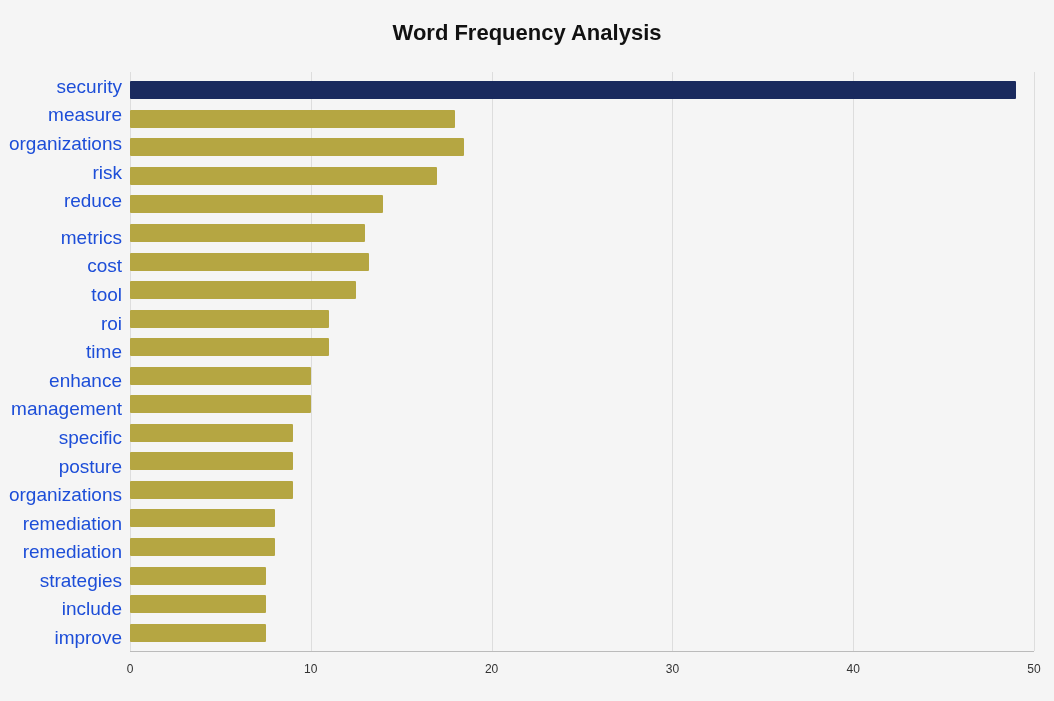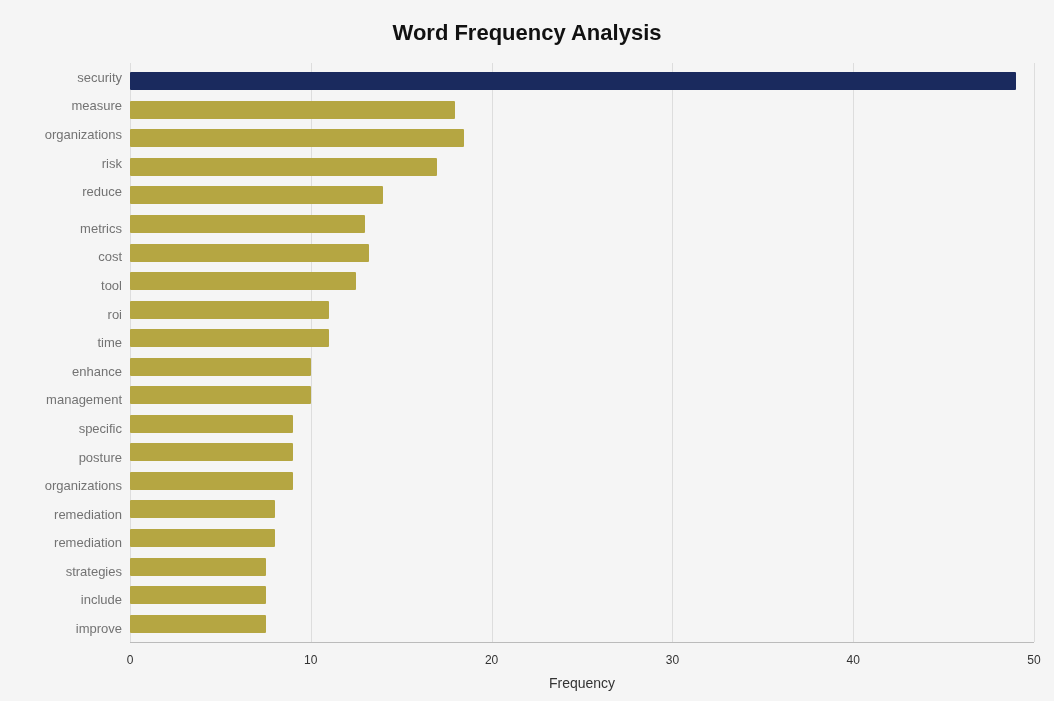--- a/index.html
+++ b/index.html
@@ -17,34 +17,34 @@
       width: 1054px;
       height: 701px;
       position: relative;
       padding: 20px 20px 60px 20px;
     }
     .chart-title {
       text-align: center;
       font-size: 22px;
       font-weight: bold;
       color: #111;
-      margin-bottom: 17px;
+      margin-bottom: 26px;
     }
     .y-axis-labels {
       display: flex;
       flex-direction: column;
       justify-content: space-around;
       align-items: flex-end;
       padding-right: 8px;
       width: 110px;
       flex-shrink: 0;
     }
     .y-label {
-      font-size: 13px;
-      color: #737373;
+      font-size: 19px;
+      color: #1d4ed8;
       line-height: 1;
     }
     .grid-lines {
       position: absolute;
       top: 0; left: 0; right: 0; bottom: 0;
       display: flex;
       flex-direction: row;
       pointer-events: none;
     }
     .grid-line {
@@ -199,15 +199,14 @@
 
   <div class="bottom-area">
     <div id="x-ticks-row" style="position:relative; height:24px;">
         <span class="x-tick" style="left: 0%;">0</span>
         <span class="x-tick" style="left: 20%;">10</span>
         <span class="x-tick" style="left: 40%;">20</span>
         <span class="x-tick" style="left: 60%;">30</span>
         <span class="x-tick" style="left: 80%;">40</span>
         <span class="x-tick" style="left: 100%;">50</span>
       </div>
-    <div class="x-axis-title">Frequency</div>
   </div>
 </div>
 
 </body></html>

